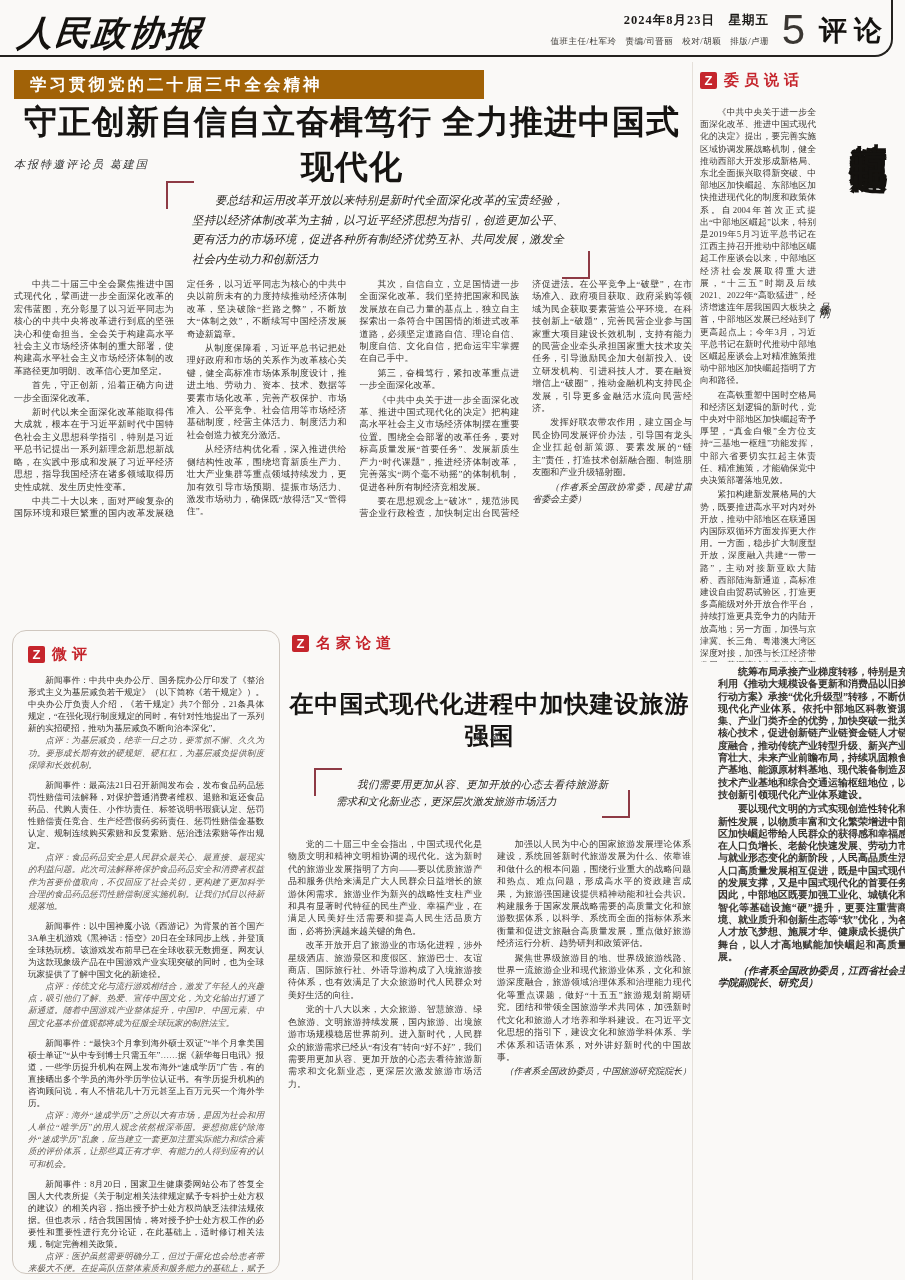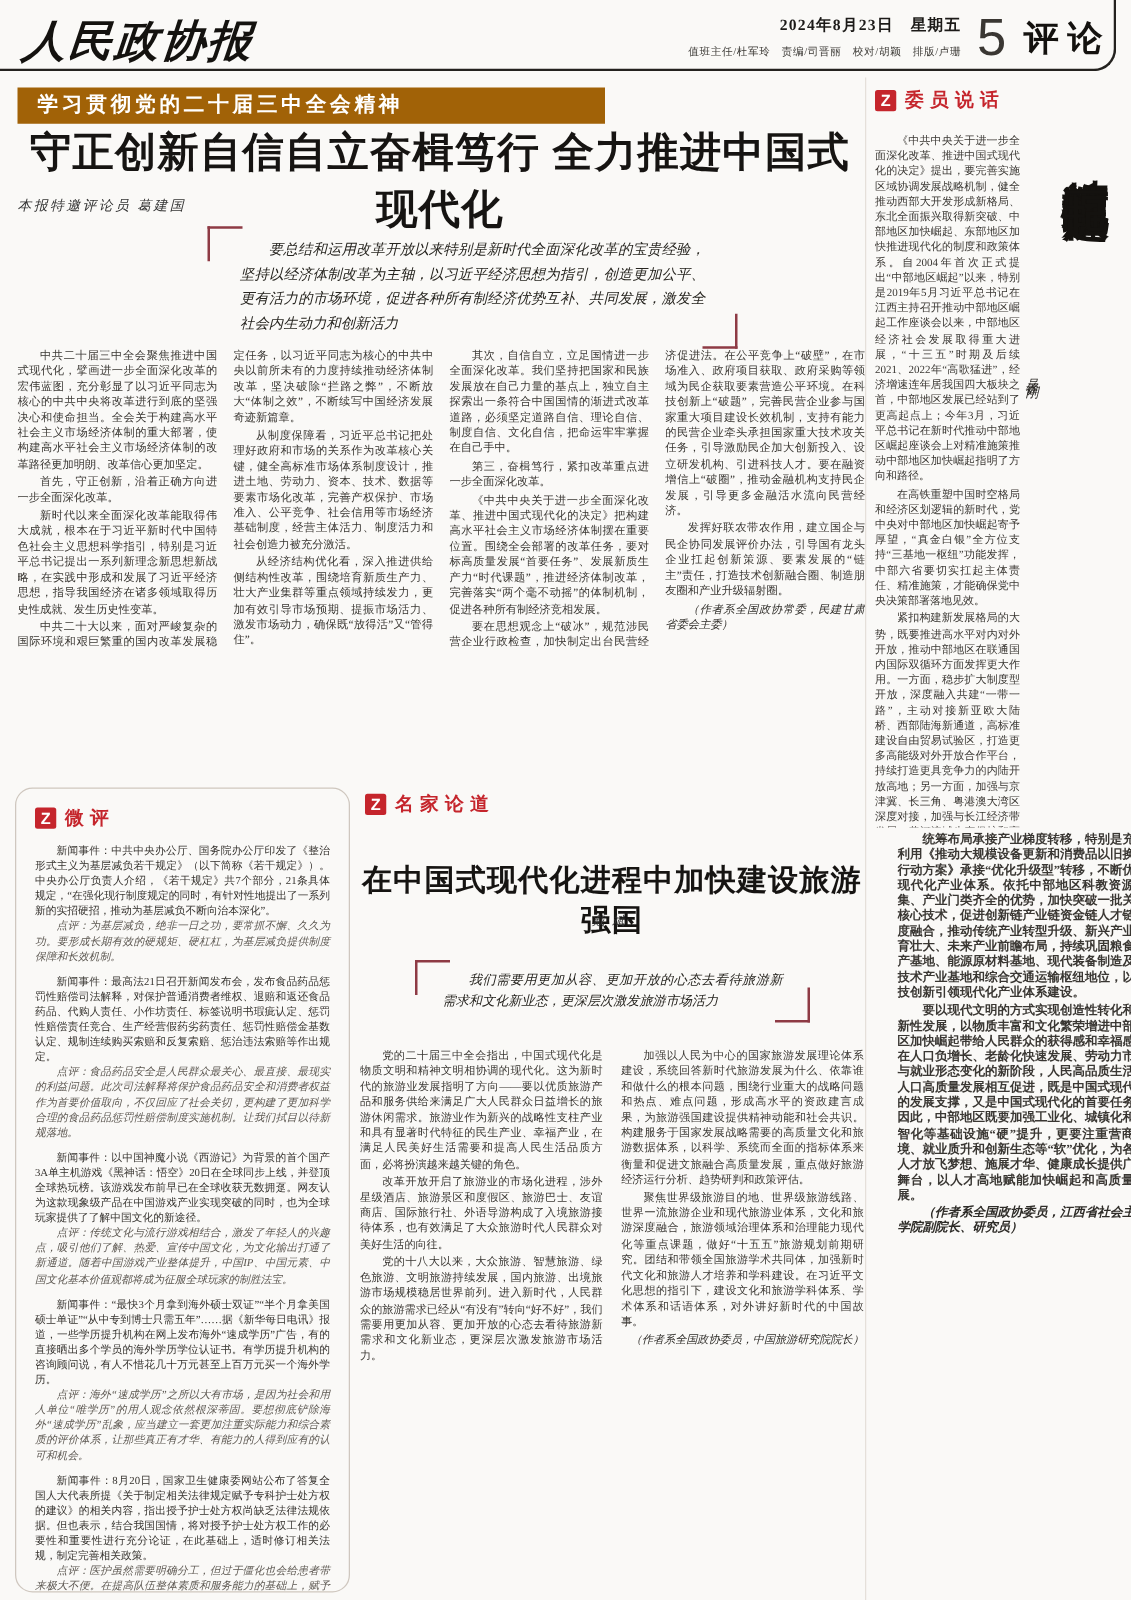--- a/index.html
+++ b/index.html
@@ -74,21 +74,21 @@
   .micro-item p { text-indent:2em; }
   .micro-item .comment { font-style:italic; color:#5d5852; margin-bottom:8px; }
   
   .forum { position:absolute; left:288px; top:626px; width:403px; height:652px; }
   .forum .zlabel { position:absolute; left:4px; top:8px; }
   .forum-headline { position:absolute; left:0; top:62px; width:403px; text-align:center;
     font-size:24px; font-weight:900; letter-spacing:1px; color:#161412;
     font-family:"Liberation Sans", sans-serif; }
   .forum-byline { position:absolute; left:0; top:104px; width:403px; text-align:center;
     font-size:10px; font-style:italic; letter-spacing:6px; color:#333; }
-  .forum-pq { position:absolute; left:44px; top:142px; width:316px; padding:8px 22px;
+  .forum-pq { position:absolute; left:26px; top:142px; width:316px; padding:8px 22px;
     font-size:10.5px; line-height:17px; text-align:justify; }
   .forum-pq p { text-indent:2em; }
   .cols2 { position:absolute; left:0; top:212px; width:403px; height:438px;
     column-count:2; column-gap:15px; font-size:8.9px; line-height:12.4px;
     text-align:justify; color:#3a3733; overflow:hidden; }
   .cols2 .note { text-align:right; text-indent:0; }
 </style>
 </head>
 <body>
 

